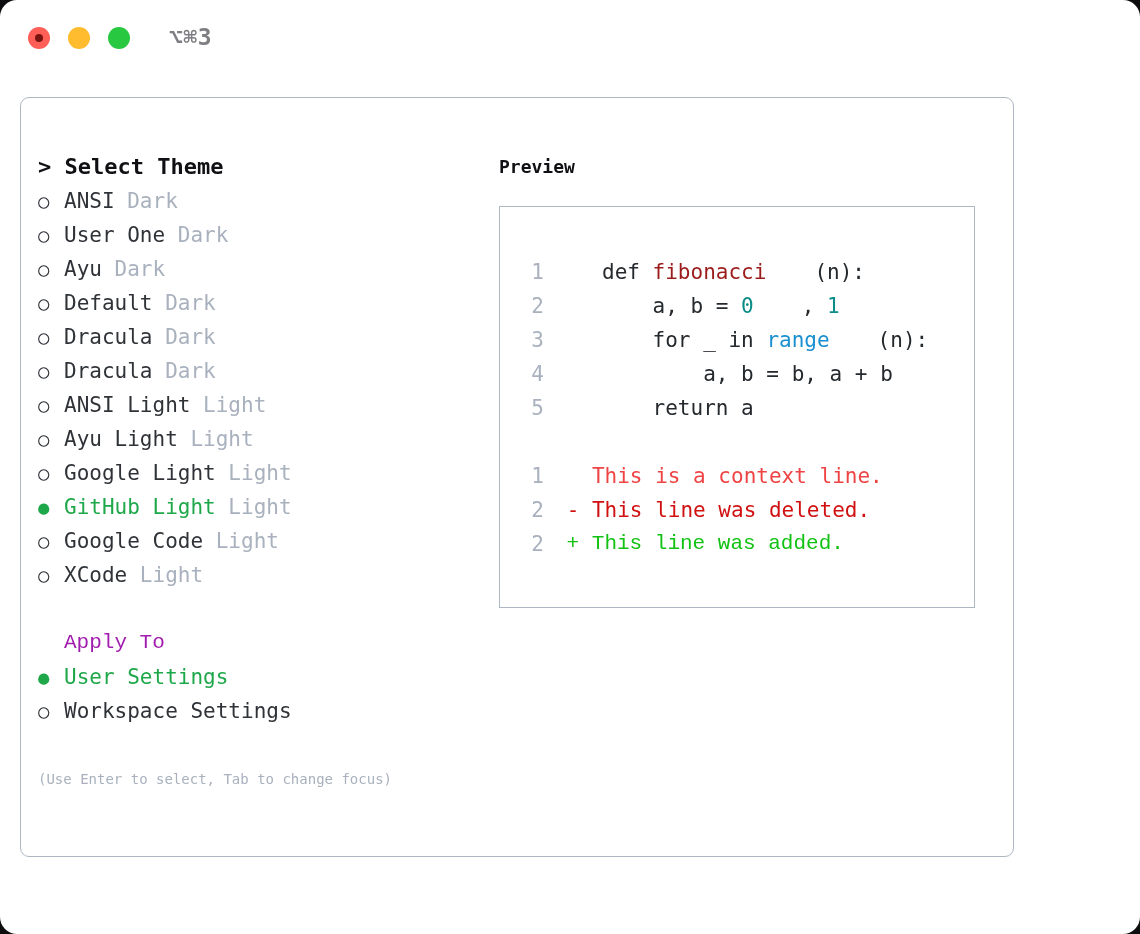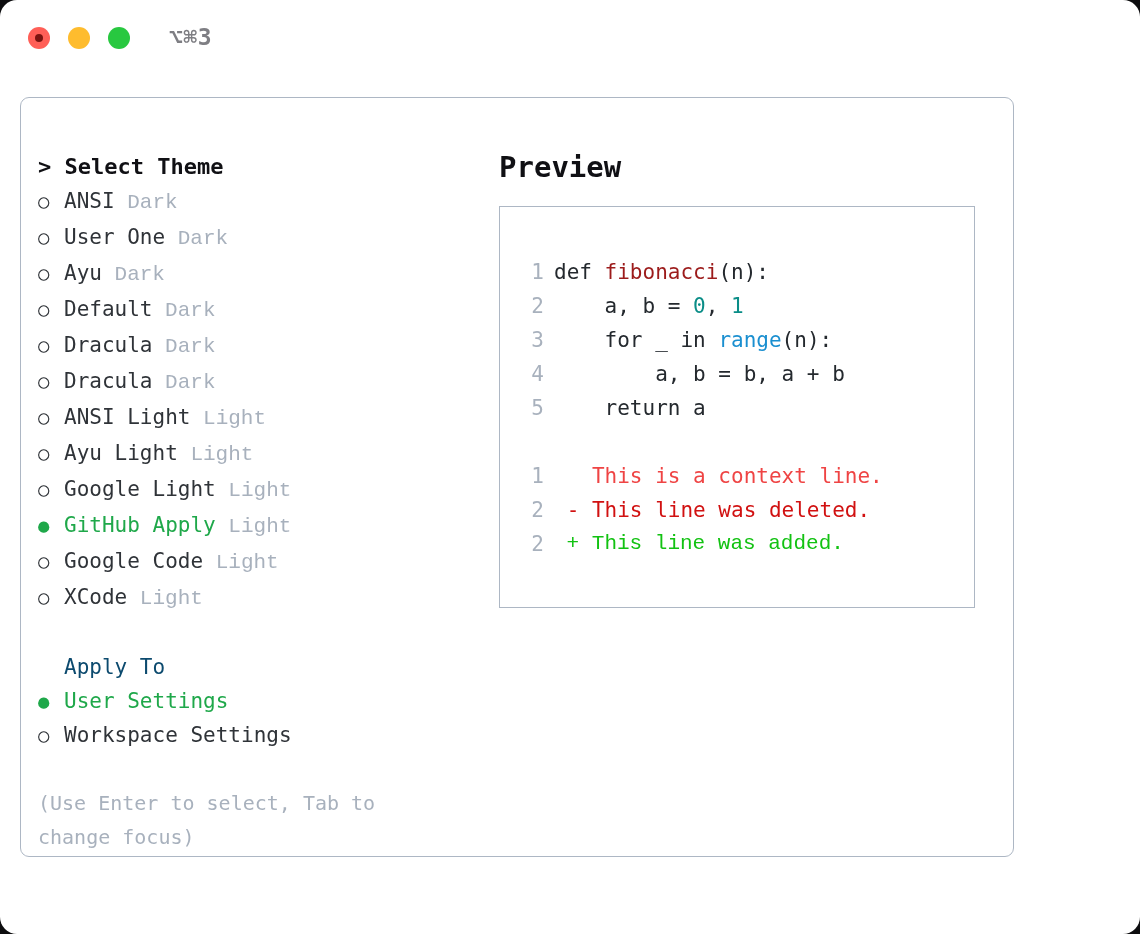--- a/index.html
+++ b/index.html
@@ -98,49 +98,50 @@
   .bullet {
     display: inline-block;
     width: 26px;
     flex: 0 0 26px;
     font-size: 19px;
     color: #2f3338;
   }
   .bullet.sel { color: #1fa84a; }
   .opt-label { color: #2f3338; }
   .opt-row.selected .opt-label { color: #1fa84a; }
-  .opt-suffix { color: #a8b1bd; font-family: Liberation Mono, monospace; }
+  .opt-suffix { color: #a8b1bd; }
 
   #apply-heading {
     font-size: 21px;
-    color: #0c4a6e;
+    color: #a21caf;
     line-height: 34px;
     padding-left: 26px;
     white-space: pre;
+    font-family: Liberation Mono, monospace;
   }
   .spacer-lg { height: 34px; }
 
   #hint {
     margin-top: 34px;
-    font-size: 20px;
+    font-size: 14px;
     color: #a8b1bd;
     line-height: 34px;
     width: 400px;
     white-space: pre-wrap;
   }
 
   
   #right-col {
     position: absolute;
     left: 478px;
     top: 52px;
     width: 490px;
   }
   #preview-title {
-    font-size: 29px;
+    font-size: 18px;
     font-weight: bold;
     color: #101014;
     line-height: 34px;
     white-space: pre;
   }
   #code-box {
     margin-top: 22px;
     width: 476px;
     height: 402px;
     border: 1.6px solid #adb7c4;
@@ -155,21 +156,21 @@
     white-space: pre;
   }
   .ln {
     display: inline-block;
     width: 26px;
     flex: 0 0 26px;
     text-align: right;
     color: #a8b1bd;
     margin-right: 10px;
   }
-  .code-text { color: #24292e; }
+  .code-text { color: #24292e; margin-left: 48px; }
   .tok-fn    { color: #9c1b1b; text-align: center; }
   .tok-num   { color: #0a8d87; }
   .tok-call  { color: #1a8fd0; }
   .diff-ctx  { color: #ef4444; }
   .diff-del  { color: #d11111; }
   .diff-add  { color: #12c212; font-family: Liberation Mono, monospace; }
   .blank-line { height: 34px; }
 </style>
 </head>
 <body>
@@ -190,21 +191,21 @@
       <div id="theme-list">
           <div class="opt-row"><span class="bullet">○</span><span class="opt-label">ANSI</span><span class="opt-suffix"> Dark</span></div>
           <div class="opt-row"><span class="bullet">○</span><span class="opt-label">User One</span><span class="opt-suffix"> Dark</span></div>
           <div class="opt-row"><span class="bullet">○</span><span class="opt-label">Ayu</span><span class="opt-suffix"> Dark</span></div>
           <div class="opt-row"><span class="bullet">○</span><span class="opt-label">Default</span><span class="opt-suffix"> Dark</span></div>
           <div class="opt-row"><span class="bullet">○</span><span class="opt-label">Dracula</span><span class="opt-suffix"> Dark</span></div>
           <div class="opt-row"><span class="bullet">○</span><span class="opt-label">Dracula</span><span class="opt-suffix"> Dark</span></div>
           <div class="opt-row"><span class="bullet">○</span><span class="opt-label">ANSI Light</span><span class="opt-suffix"> Light</span></div>
           <div class="opt-row"><span class="bullet">○</span><span class="opt-label">Ayu Light</span><span class="opt-suffix"> Light</span></div>
           <div class="opt-row"><span class="bullet">○</span><span class="opt-label">Google Light</span><span class="opt-suffix"> Light</span></div>
-          <div class="opt-row selected"><span class="bullet sel">●</span><span class="opt-label">GitHub Apply</span><span class="opt-suffix"> Light</span></div>
+          <div class="opt-row selected"><span class="bullet sel">●</span><span class="opt-label">GitHub Light</span><span class="opt-suffix"> Light</span></div>
           <div class="opt-row"><span class="bullet">○</span><span class="opt-label">Google Code</span><span class="opt-suffix"> Light</span></div>
           <div class="opt-row"><span class="bullet">○</span><span class="opt-label">XCode</span><span class="opt-suffix"> Light</span></div>
         </div>
       <div class="spacer-lg"></div>
       <div id="apply-heading">Apply To</div>
       <div id="apply-list">
           <div class="opt-row selected"><span class="bullet sel">●</span><span class="opt-label">User Settings</span></div>
           <div class="opt-row"><span class="bullet">○</span><span class="opt-label">Workspace Settings</span></div>
         </div>
       <div id="hint">(Use Enter to select, Tab to change focus)</div>

